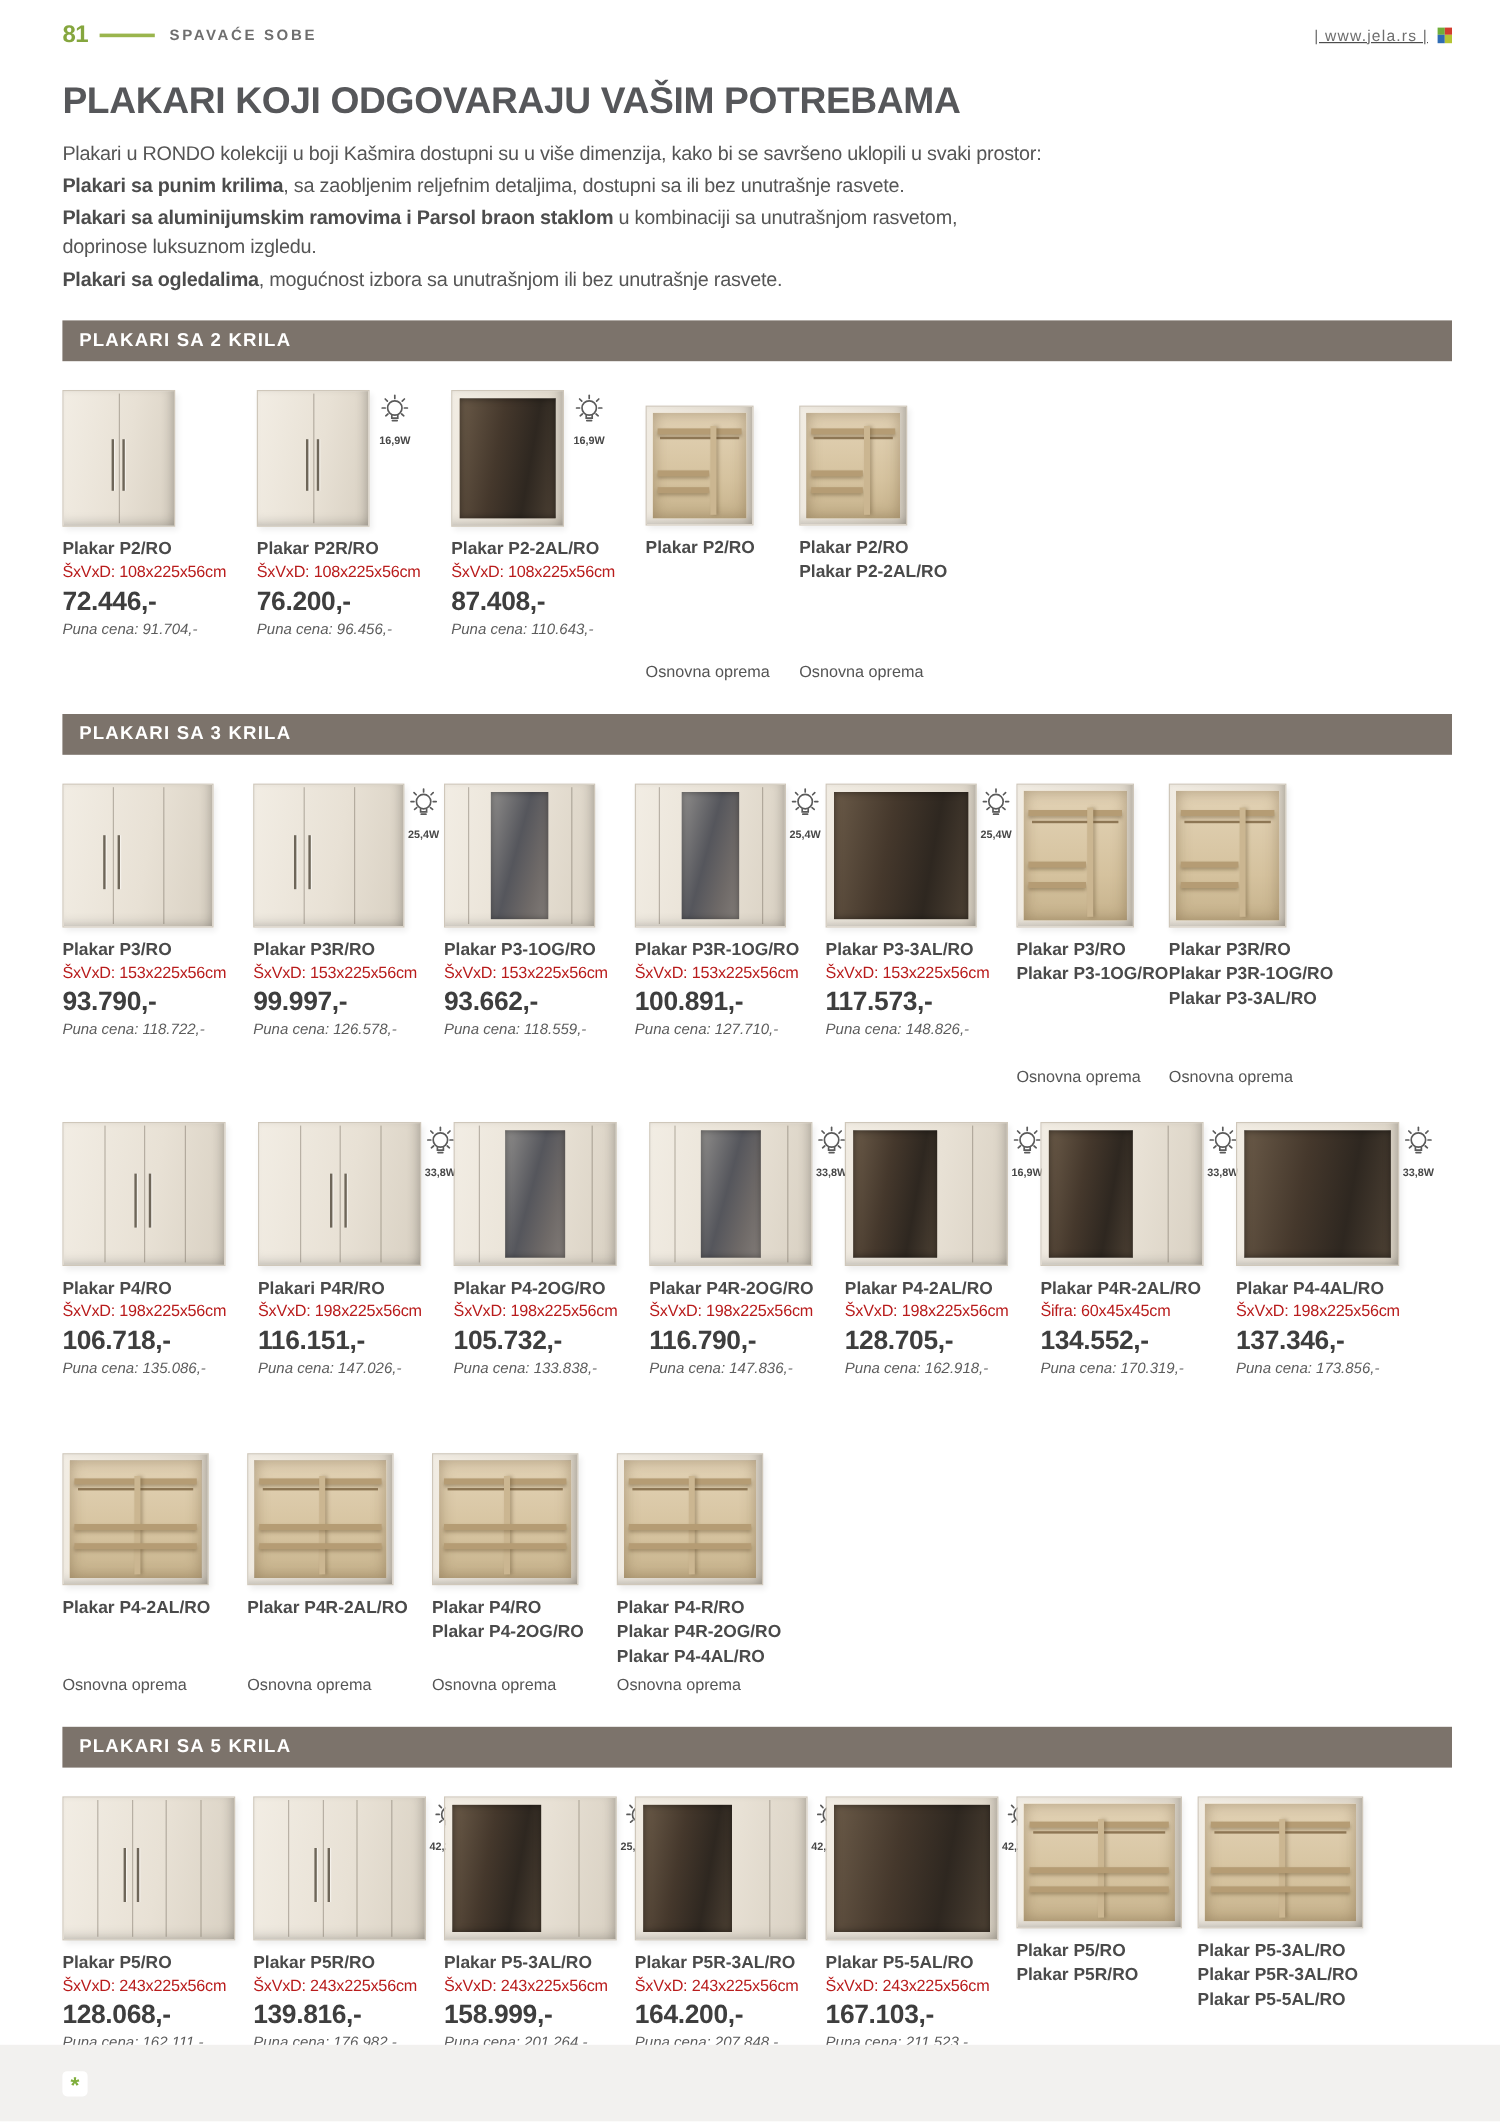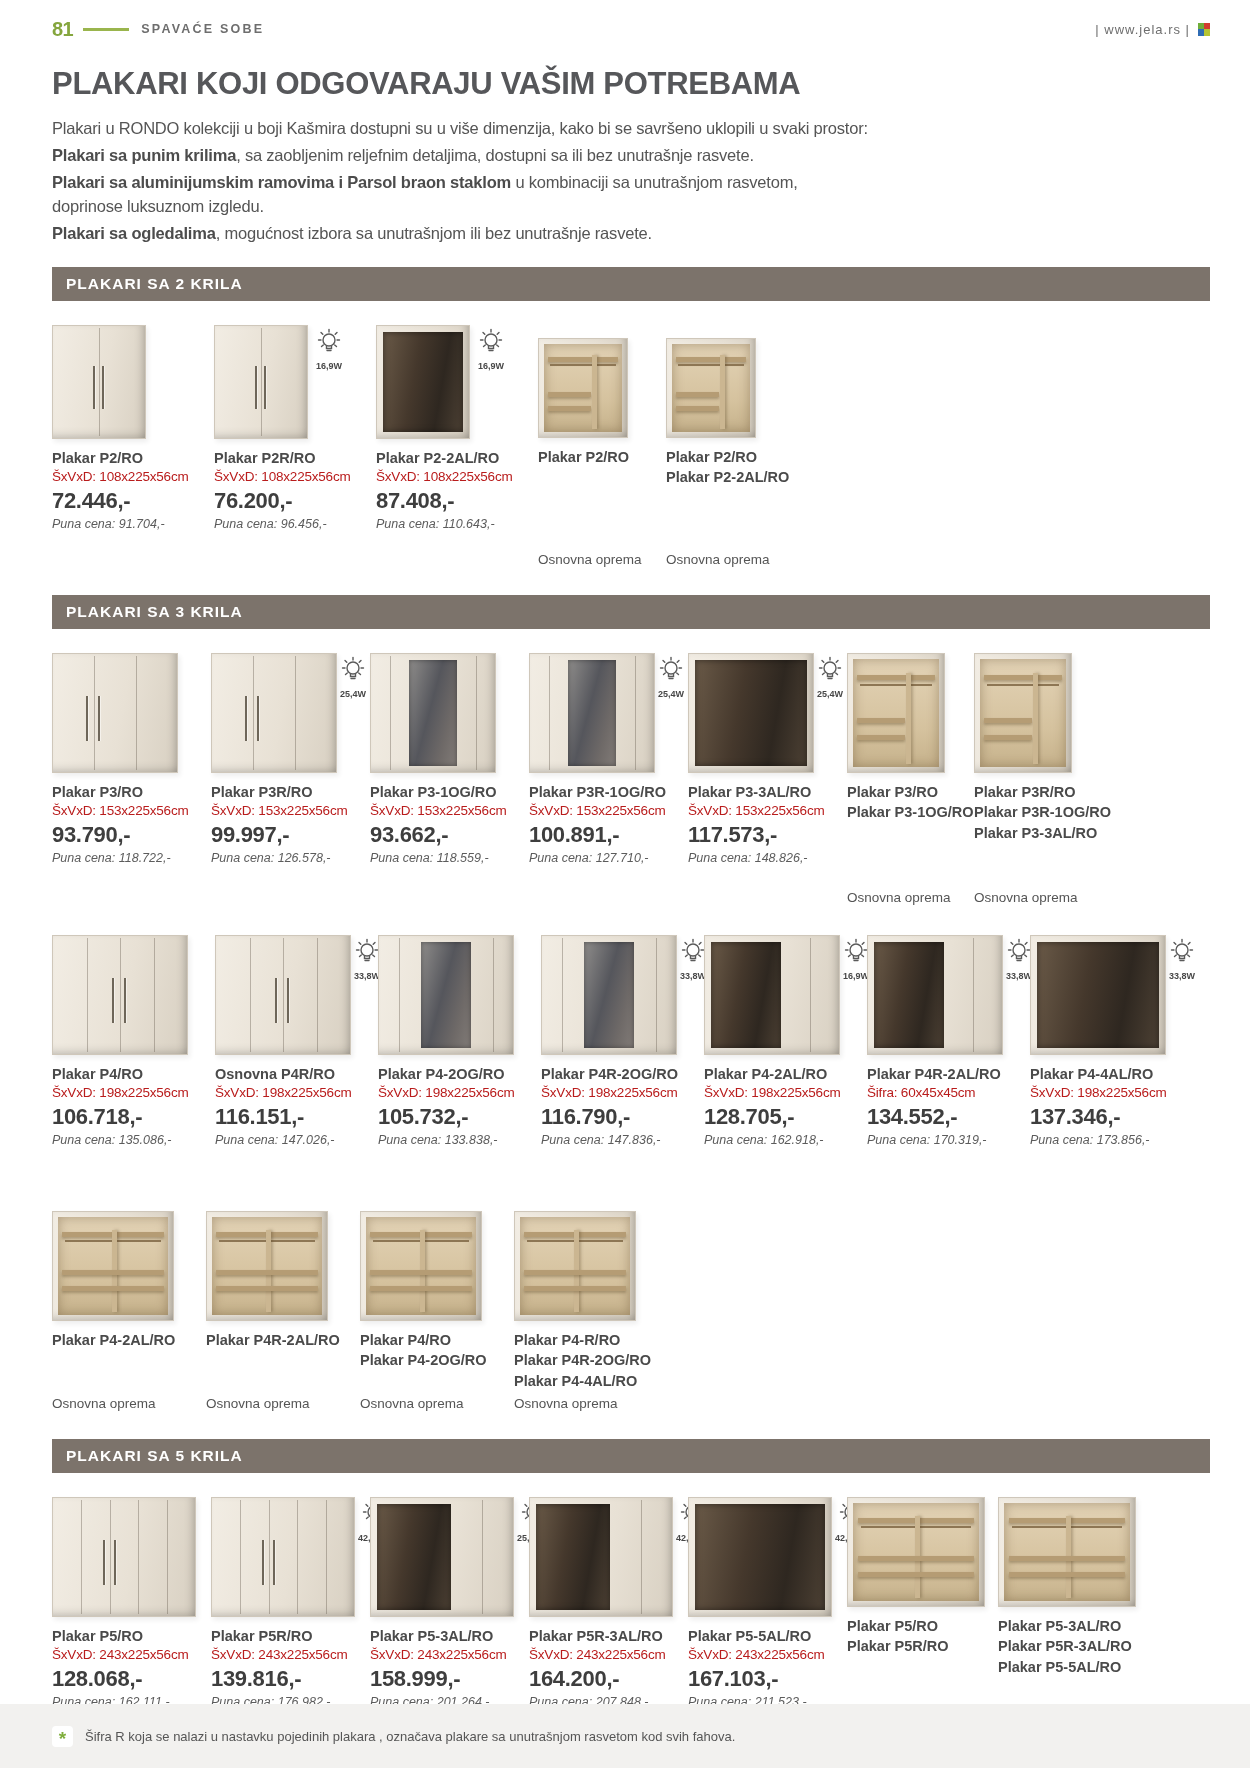--- a/index.html
+++ b/index.html
@@ -5,21 +5,21 @@
   html,body{margin:0;padding:0;background:#ffffff;}
   body{width:1250px;height:1768px;position:relative;overflow:hidden;
        font-family:"Liberation Sans","DejaVu Sans",sans-serif;color:#4d4d4d;}
   .content{padding:18px 40px 0 52px;width:1158px;}
 
   
   .hdr{display:flex;align-items:center;height:22px;}
   .pagenum{font-size:20px;font-weight:800;color:#85a63e;letter-spacing:-.5px;}
   .hdash{width:46px;height:3px;background:#9ab54d;margin:0 12px 0 10px;}
   .seclabel{font-size:12.5px;letter-spacing:2.2px;color:#6e6e6e;font-weight:bold;}
-  .hdr-right{margin-left:auto;display:flex;align-items:center;gap:8px;}
+  .hdr-right{margin-left:auto;display:flex;align-items:center;gap:8px;text-decoration:underline;}
   .website{font-size:13px;color:#6e6e6e;letter-spacing:1px;}
   .logo{width:12px;height:13px;display:grid;grid-template-columns:6px 6px;grid-template-rows:6px 7px;}
   .logo i{display:block;}
   .logo .a{background:#6fae3a}.logo .b{background:#d23c2e}.logo .c{background:#2f6cb4}.logo .d{background:#b5c433}
 
   
   .title{margin-top:26px;font-size:31px;font-weight:800;color:#56575a;letter-spacing:-.3px;}
   .intro{margin-top:14px;max-width:1120px;}
   .intro p{margin:0 0 3px 0;font-size:16.5px;line-height:24px;color:#555;letter-spacing:-.2px;}
   .intro .b{font-weight:bold;color:#4c4c4c;}
@@ -426,21 +426,21 @@
                     <path d="M2.5 13 h2.5"></path>
                     <path d="M21 13 h2.5"></path>
                     <path d="M5.5 19.5 l1.8 -1.5"></path>
                     <path d="M20.5 19.5 l-1.8 -1.5"></path>
                   </g>
                 </svg></span>
               <div class="watt">33,8W</div>
             </div>
           </div>
           <div class="names">
-            <div class="pname">Osnovna P4R/RO</div>
+            <div class="pname">Plakari P4R/RO</div>
           </div>
           <div class="dims">ŠxVxD: 198x225x56cm</div>
           <div class="price">116.151,-</div>
           <div class="full">Puna cena: 147.026,-</div>
         </div>
         <div class="card" style="width: 155px;">
           <div class="imgrow">
             <div class="wardrobe s4">
               <div class="pane mirrorp" style="left: 31%; width: 38%;"></div>
               <div class="seam" style="left: 15%;"></div>
@@ -836,14 +836,13 @@
             <div class="pname">Plakar P5-5AL/RO</div>
           </div>
         </div>
       </div>
     </div>
 
 </div>
 
 <div class="footband">
   <span class="astbox">*</span>
-  <span class="fnote">Šifra R koja se nalazi u nastavku pojedinih plakara , označava plakare sa unutrašnjom rasvetom kod svih fahova.</span>
 </div>
 
 </body></html>

